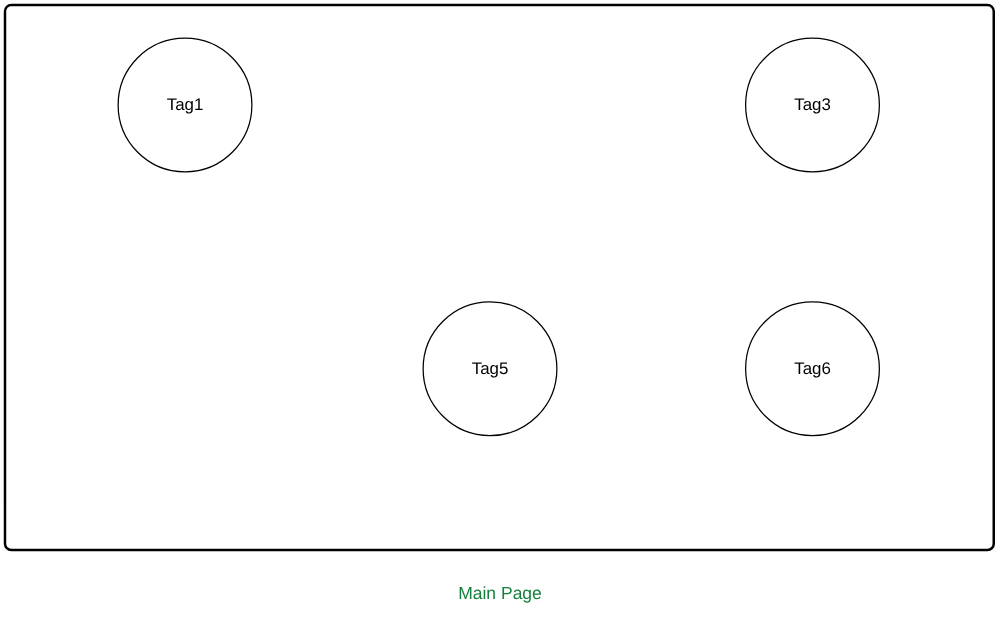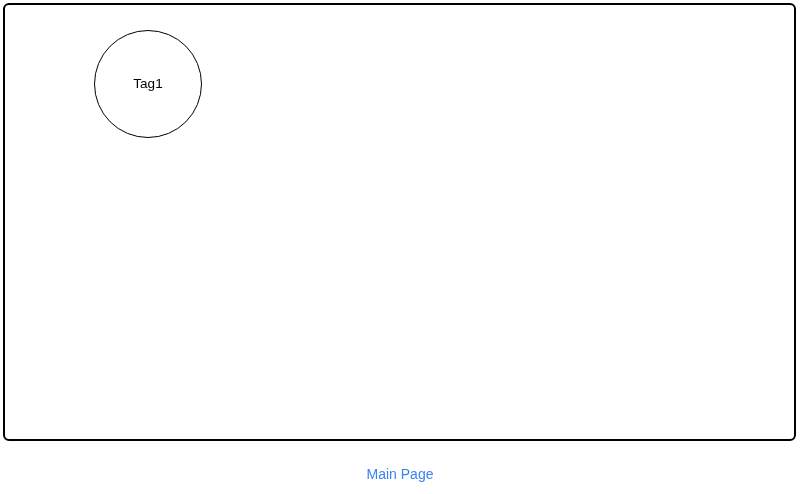--- a/index.html
+++ b/index.html
@@ -54,34 +54,43 @@
   .n5 { left: 338px; top: 241px; }
   .n6 { left: 596px; top: 241px; }
   .page-title {
     position: absolute;
     left: 0;
     top: 466px;
     width: 800px;
     text-align: center;
     font-size: 14px;
     line-height: 16px;
-    color: #3b82f6;
+    color: #15803d;
   }
 </style>
 </head>
 <body>
 
 <div class="canvas">
 
   <div class="page-rect"></div>
 
   <div class="node n1">
     <span class="node-label">Tag1</span>
   </div>
 
 
+  <div class="node n3">
+    <span class="node-label">Tag3</span>
+  </div>
 
 
+  <div class="node n5">
+    <span class="node-label">Tag5</span>
+  </div>
 
+  <div class="node n6">
+    <span class="node-label">Tag6</span>
+  </div>
 
   <div class="page-title">Main Page</div>
 
 </div>
 
 </body></html>

